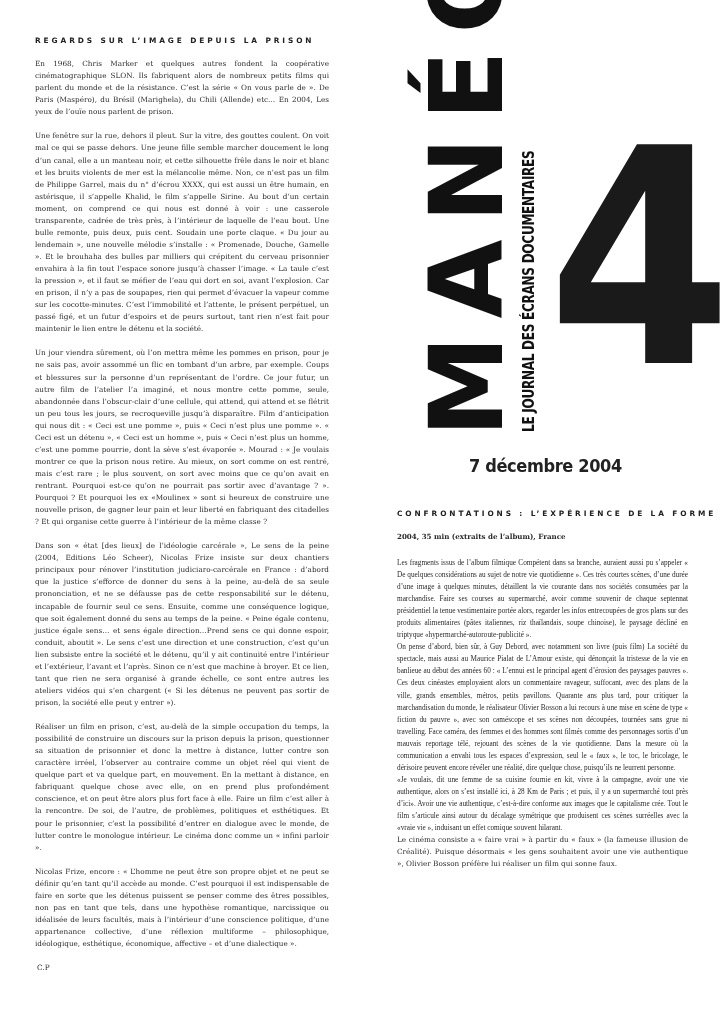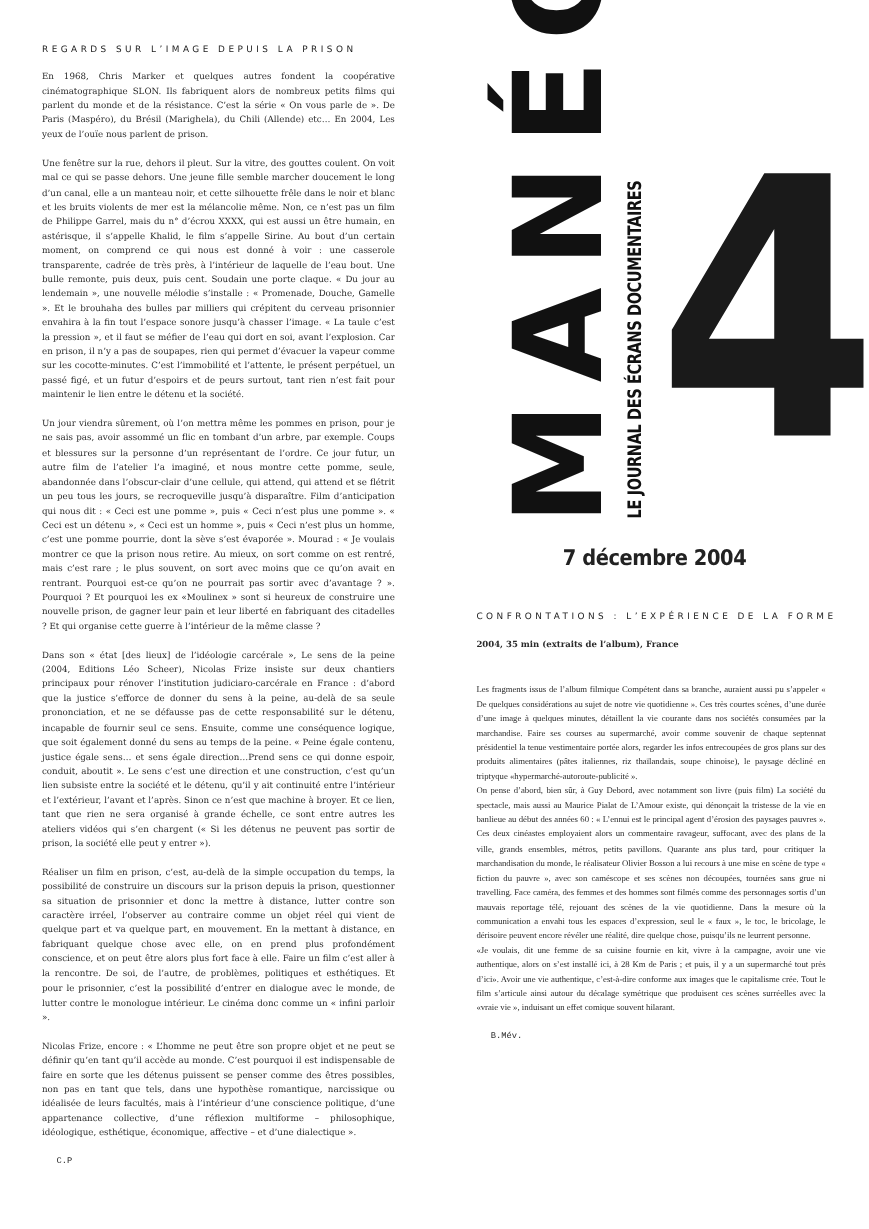--- a/index.html
+++ b/index.html
@@ -1,24 +1,24 @@
 <!DOCTYPE html>
 <html><head>
 <meta charset="utf-8">
 <style>
   html, body { margin: 0; padding: 0; background: #ffffff; }
   body { width: 724px; height: 1024px; position: relative; overflow: hidden; font-family: "DejaVu Serif", serif; color: #2a2a2a; }
   .col-left { position: absolute; left: 35px; top: 36px; width: 294px; }
   .col-right { position: absolute; left: 397px; top: 509px; width: 291px; }
-  .section-head { font-family: "DejaVu Sans", sans-serif; font-weight: normal; font-size: 7.4px; letter-spacing: 2.9px; color: #222; margin: 0 0 13px 0; white-space: nowrap; }
+  .section-head { font-family: "DejaVu Sans", sans-serif; font-weight: bold; font-size: 7.4px; letter-spacing: 2.9px; color: #222; margin: 0 0 13px 0; white-space: nowrap; }
   .p { font-size: 7.25px; line-height: 12.05px; text-align: justify; margin: 0 0 12.2px 0; hyphens: auto; }
   .p.tight { margin-bottom: 0; font-family: Liberation Serif, serif; }
-  .sig { font-size: 7.3px; line-height: 12px; margin: 12px; font-family: Liberation Mono, monospace; }
+  .sig { font-size: 7.3px; line-height: 12px; margin: 2px; }
   .film-title { font-family: "DejaVu Serif", serif; font-weight: bold; font-size: 7.1px; line-height: 12px; margin: 0; }
-  .film-meta { font-family: "DejaVu Serif", serif; font-weight: bold; font-size: 7.1px; line-height: 12px; margin: 0 0 26px 0; }
+  .film-meta { font-family: "DejaVu Serif", serif; font-weight: bold; font-size: 7.1px; line-height: 12px; margin: 0 0 14px 0; }
   .logo-word { position: absolute; left: 430px; top: 437px; transform-origin: 0 0; transform: rotate(-90deg); font-family: "DejaVu Sans", sans-serif; font-weight: bold; font-size: 102px; letter-spacing: 17px; line-height: 74px; color: #111; white-space: nowrap; height: 74px; }
   .logo-sub { position: absolute; left: 521px; top: 432px; transform-origin: 0 0; transform: rotate(-90deg); font-family: "DejaVu Sans", sans-serif; font-weight: bold; font-size: 15.5px; line-height: 17px; color: #111; white-space: nowrap; letter-spacing: -0.4px; transform: rotate(-90deg) scaleX(0.78); }
   .big-four { position: absolute; left: 548px; top: 110px; font-family: "DejaVu Sans", sans-serif; font-weight: bold; font-size: 300px; line-height: 300px; color: #1a1a1a; transform: scaleX(0.88); transform-origin: 0 0; }
   .issue-date { position: absolute; left: 469px; top: 455px; font-family: "DejaVu Sans", sans-serif; font-weight: bold; font-size: 18px; color: #222; white-space: nowrap; letter-spacing: -0.4px; transform: scaleX(0.9); transform-origin: 0 0; }
 </style>
 </head>
 <body>
 
 <div class="col-left">
   <div class="section-head">REGARDS SUR L’IMAGE DEPUIS LA PRISON</div>
@@ -35,14 +35,14 @@
 <div class="logo-sub">LE JOURNAL DES ÉCRANS DOCUMENTAIRES</div>
 <div class="big-four">4</div>
 <div class="issue-date">7 décembre 2004</div>
 
 <div class="col-right">
   <div class="section-head">CONFRONTATIONS  :  L’EXPÉRIENCE DE LA FORME</div>
   <p class="film-meta">2004, 35 min (extraits de l’album), France</p>
   <p class="p tight">Les fragments issus de l’album filmique Compétent dans sa branche, auraient aussi pu s’appeler «  De quelques considérations au sujet de notre vie quotidienne  ». Ces très courtes scènes, d’une durée d’une image à quelques minutes, détaillent la vie courante dans nos sociétés consumées par la marchandise. Faire ses courses au supermarché, avoir comme souvenir de chaque septennat présidentiel la tenue vestimentaire portée alors, regarder les infos entrecoupées de gros plans sur des produits alimentaires (pâtes italiennes, riz thaïlandais, soupe chinoise), le paysage décliné en triptyque «hypermarché-autoroute-publicité ».</p>
   <p class="p tight">On pense d’abord, bien sûr, à Guy Debord, avec notamment son livre (puis film) La société du spectacle, mais aussi au Maurice Pialat de L’Amour existe, qui dénonçait la tristesse de la vie en banlieue au début des années 60 : « L’ennui est le principal agent d’érosion des paysages pauvres ». Ces deux cinéastes employaient alors un commentaire ravageur, suffocant, avec des plans de la ville, grands ensembles, métros, petits pavillons. Quarante ans plus tard, pour critiquer la marchandisation du monde, le réalisateur Olivier Bosson a lui recours à une mise en scène de type « fiction du pauvre », avec son caméscope et ses scènes non découpées, tournées sans grue ni travelling. Face caméra, des femmes et des hommes sont filmés comme des personnages sortis d’un mauvais reportage télé, rejouant des scènes de la vie quotidienne. Dans la mesure où la communication a envahi tous les espaces d’expression, seul le « faux », le toc, le bricolage, le dérisoire peuvent encore révéler une réalité, dire quelque chose, puisqu’ils ne leurrent personne.</p>
   <p class="p tight">«Je voulais, dit une femme de sa cuisine fournie en kit, vivre à la campagne, avoir une vie authentique, alors on s’est installé ici, à 28 Km de Paris ; et puis, il y a un supermarché tout près d’ici». Avoir une vie authentique, c’est-à-dire conforme aux images que le capitalisme crée. Tout le film s’articule ainsi autour du décalage symétrique que produisent ces scènes surréelles avec la «vraie vie », induisant un effet comique souvent hilarant.</p>
-  <p class="sig">B.Mév.</p>
+  <p class="p">Le cinéma consiste  a «  faire vrai  » à partir du «  faux  » (la fameuse illusion de Créalité). Puisque désormais «  les gens souhaitent avoir une vie authentique  », Olivier Bosson préfère lui réaliser un film qui sonne faux.</p>
 </div>
 
 </body></html>

